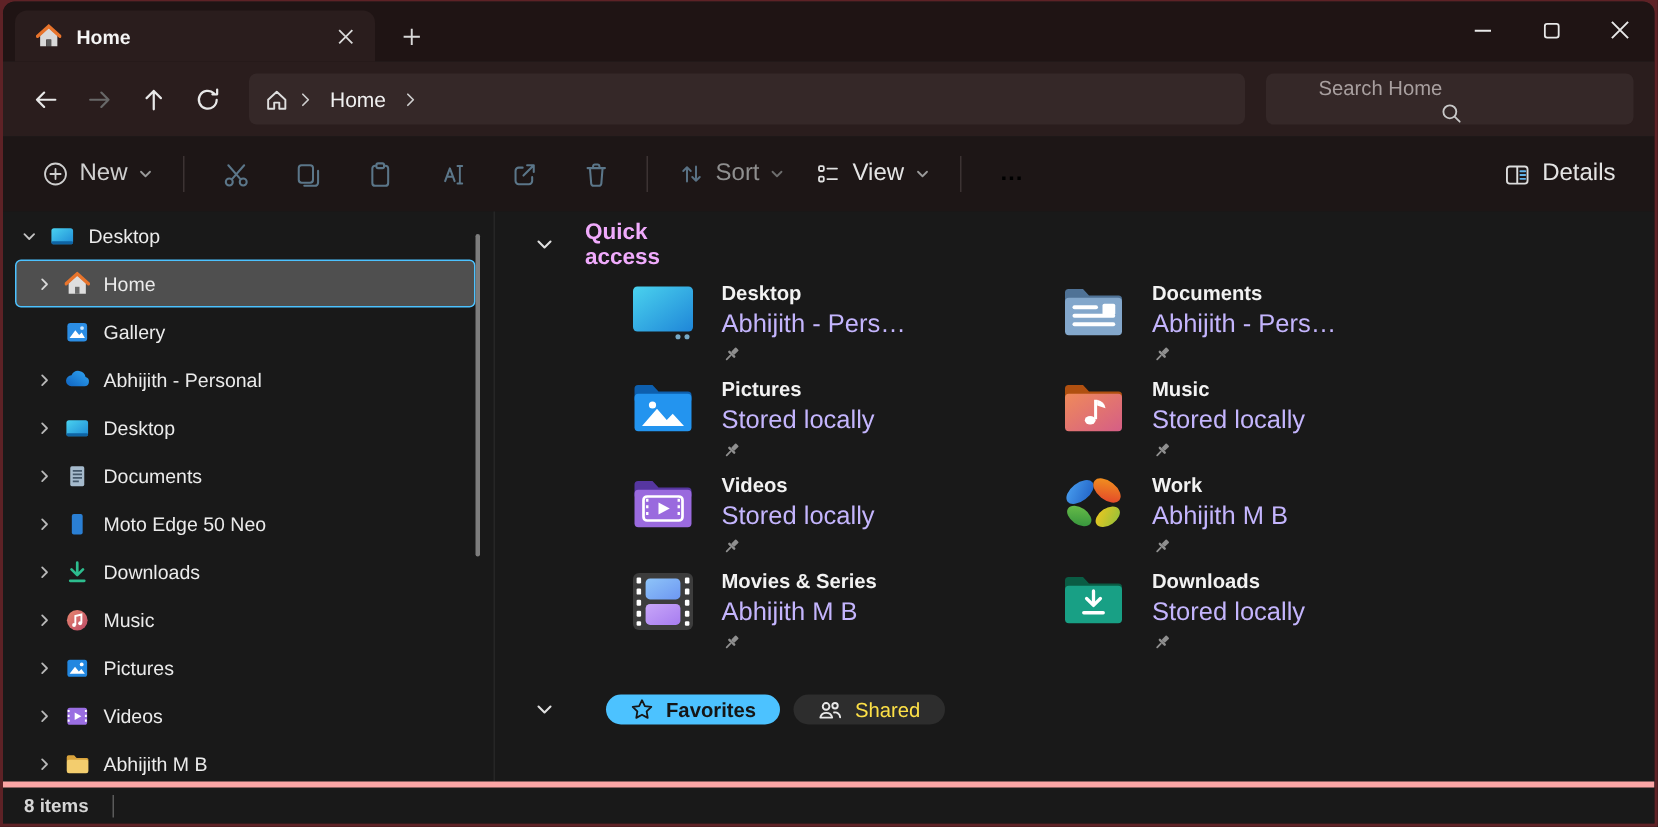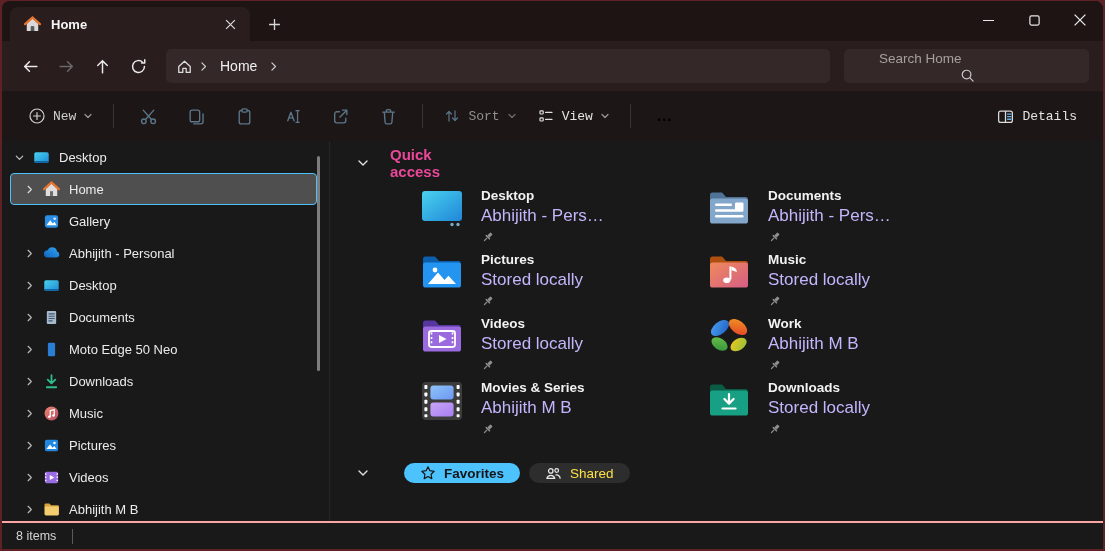--- a/index.html
+++ b/index.html
@@ -30,21 +30,21 @@
   .searchbox { width:245px; height:34px; background:#352828; border-radius:5px; display:flex;
     align-items:center; padding:0 10px 0 12px;flex-direction:column; }
   .searchbox input { flex:1; background:transparent; border:none; outline:none; color:#e6e6e6;
     font-size:13.5px; font-family:"Liberation Sans", sans-serif; }
   .searchbox input::placeholder { color:#a89f9f; }
 
   
   .toolbar { position:absolute; left:0; right:0; top:90px; height:50px; background:#1d1616;
     display:flex; align-items:center; padding:0 16px; }
   .tbtn { display:flex; align-items:center; gap:7px; height:36px; padding:0 10px; border-radius:4px; }
-  .tbtn .lbl { font-size:13px; color:#e4e4e4;font-family:Liberation Mono, monospace; }
+  .tbtn .lbl { font-size:16px; color:#e4e4e4; }
   .tbtn .lbl.dim { color:#8f8f8f; }
   .tbtn .lbl.newlbl { color:#cfcfcf; }
   .iconbtn { width:42px; height:36px; display:flex; align-items:center; justify-content:center; border-radius:4px; margin:0 3px; }
   .tsep { width:1px; height:24px; background:#3c3333; margin:0 10px; }
   .details-btn { margin-left:auto; }
 
   
   .content { position:absolute; left:0; right:0; top:140px; bottom:28px; background:#191919; display:flex;justify-content:space-between; }
 
   
@@ -55,40 +55,40 @@
   .srow .chev { width:16px; display:flex; justify-content:center; flex:none; }
   .srow.d0 { padding-left:0; } .srow.d1 { padding-left:10px; }
   .srow .sic { width:17px; height:17px; margin-left:6px; flex:none; display:flex; align-items:center; justify-content:center; }
   .srow .slbl { font-size:13px; color:#ebebeb; margin-left:9px; white-space:nowrap; }
   .sscroll { position:absolute; left:315px; top:15px; width:3px; height:215px; background:#7d7d7d; border-radius:2px; }
 
   
   .main { flex:1; position:relative; overflow:hidden; }
   .sec-head { position:absolute; left:0; top:10px; height:24px; display:flex; align-items:center; }
   .sec-chev { position:absolute; left:24px; width:18px; display:flex; justify-content:center; }
-  .sec-title { position:absolute; left:60px; font-size:15px; font-weight:bold; color:#ec4899; }
+  .sec-title { position:absolute; left:60px; font-size:15px; font-weight:bold; color:#f0abfc; }
   .tiles { position:absolute; left:91px; top:46px; display:grid;
     grid-template-columns:287px 287px; grid-auto-rows:64px; }
   .tile { display:flex; align-items:flex-start; }
   .tile .ticon { width:42px; height:42px; flex:none; display:flex; align-items:flex-start; justify-content:center; margin-top:2px; }
   .tile .ttxt { margin-left:18px; padding-top:1px; }
   .tile .tname { font-size:13.5px; font-weight:600; color:#f2f2f2; }
   .tile .tsub { font-size:17px; color:#c4b5fd; margin-top:3px; }
   .tile .tpin { margin-top:4px; height:13px; }
 
   .filters { position:absolute; left:0; top:316px; height:32px; display:flex; align-items:center; }
   .fil-chev { width:18px; display:flex; justify-content:center; margin-left:24px; }
   .pill { height:20px; border-radius:16px; display:flex; align-items:center; gap:8px;
     padding:0 16px; font-size:13.5px; }
   .pill.active { background:#4cc2ff; color:#151515; font-weight:600; margin-left:32px; }
   .pill.plain { background:#2d2d2d; color:#fde047; margin-left:9px; }
 
   
   .statusbar { position:absolute; left:0; right:0; bottom:0; height:28px; background:#191919;
-    border-top:2px solid #fca5a5; display:flex; align-items:center; }
+    border-top:4px solid #fca5a5; display:flex; align-items:center;font-weight:bold; }
   .scount { font-size:12.5px; color:#d6d6d6; margin-left:14px; }
   .ssep { width:1px; height:15px; background:#5a5a5a; margin-left:16px; }
 </style>
 </head>
 <body>
 
 <div class="win">
 
   <div class="titlebar">
     <div class="tab">

